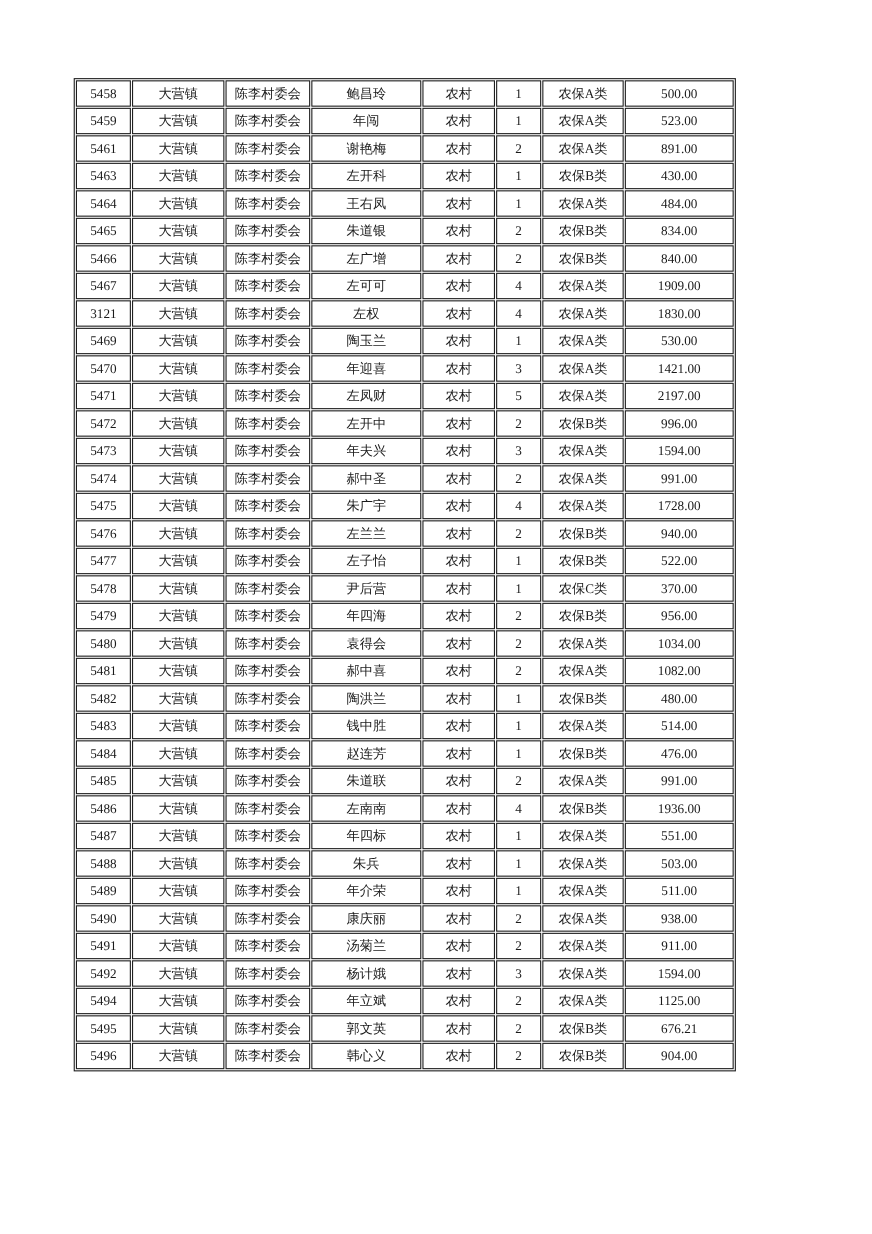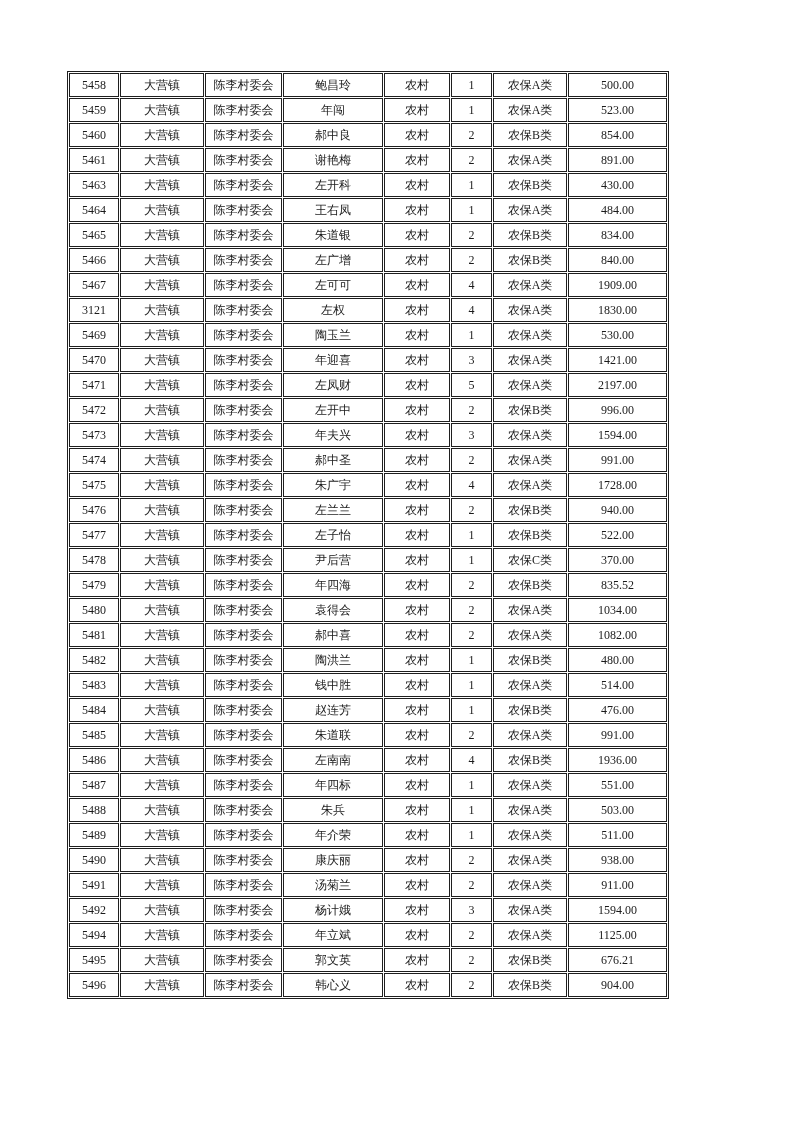--- a/index.html
+++ b/index.html
@@ -77,30 +77,20 @@
           <td>5459</td>
           <td>大营镇</td>
           <td>陈李村委会</td>
           <td>年闯</td>
           <td>农村</td>
           <td>1</td>
           <td>农保A类</td>
           <td>523.00</td>
         </tr>
         <tr>
-          <td>5460</td>
-          <td>大营镇</td>
-          <td>陈李村委会</td>
-          <td>郝中良</td>
-          <td>农村</td>
-          <td>2</td>
-          <td>农保B类</td>
-          <td>854.00</td>
-        </tr>
-        <tr>
           <td>5461</td>
           <td>大营镇</td>
           <td>陈李村委会</td>
           <td>谢艳梅</td>
           <td>农村</td>
           <td>2</td>
           <td>农保A类</td>
           <td>891.00</td>
         </tr>
         <tr>
@@ -264,21 +254,21 @@
           <td>370.00</td>
         </tr>
         <tr>
           <td>5479</td>
           <td>大营镇</td>
           <td>陈李村委会</td>
           <td>年四海</td>
           <td>农村</td>
           <td>2</td>
           <td>农保B类</td>
-          <td>835.52</td>
+          <td>956.00</td>
         </tr>
         <tr>
           <td>5480</td>
           <td>大营镇</td>
           <td>陈李村委会</td>
           <td>袁得会</td>
           <td>农村</td>
           <td>2</td>
           <td>农保A类</td>
           <td>1034.00</td>

